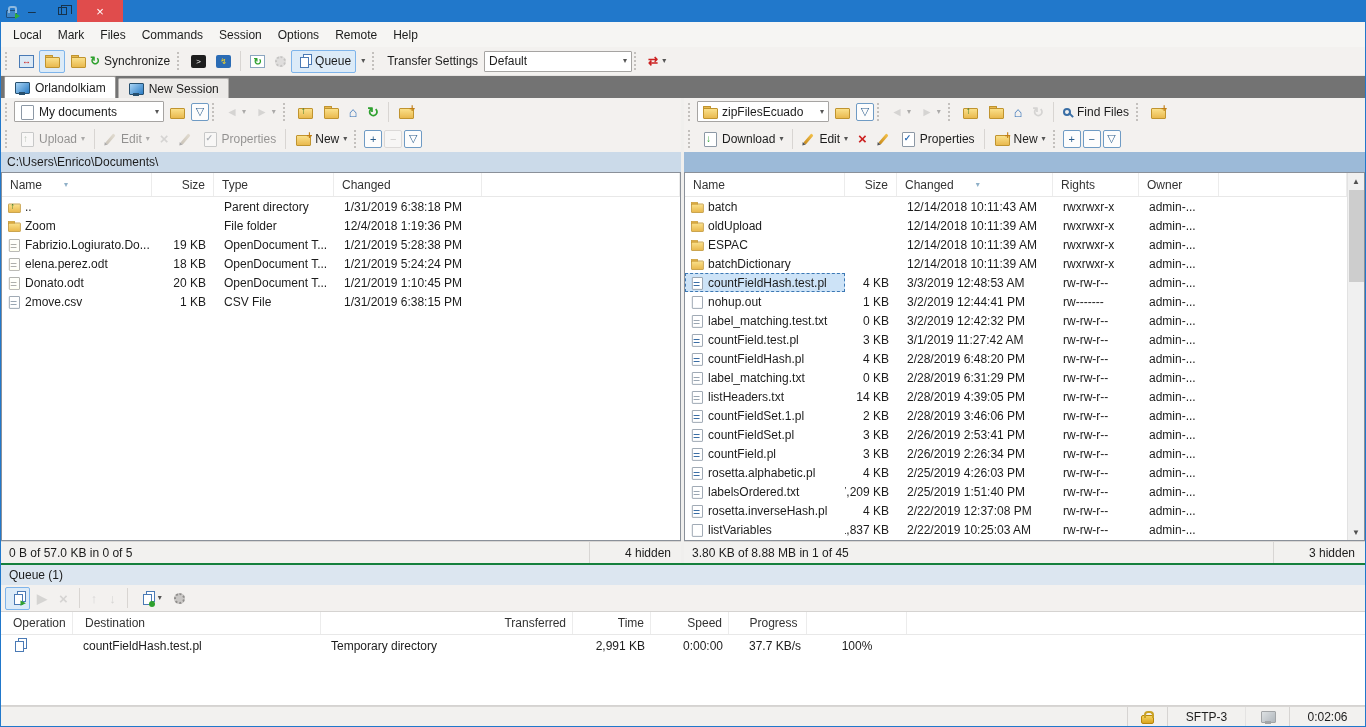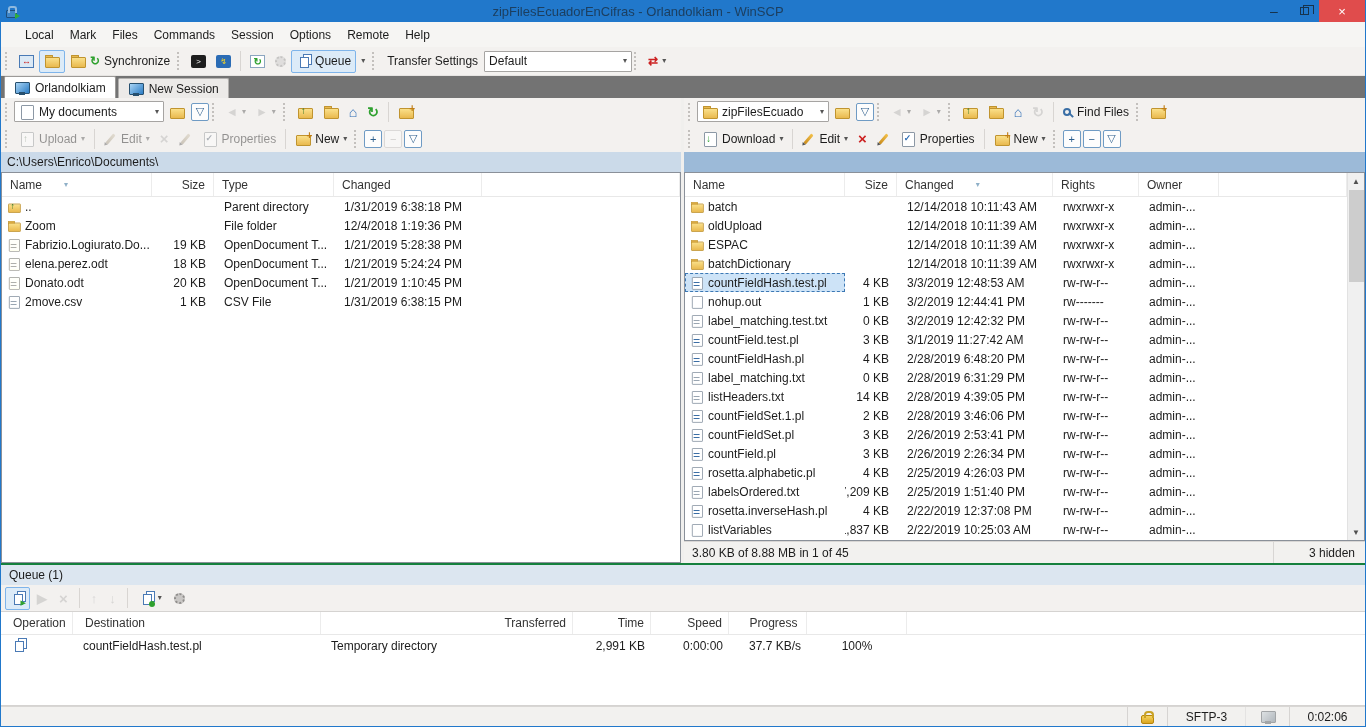--- a/index.html
+++ b/index.html
@@ -9,21 +9,21 @@
 .titlebar{height:22px;background:#2178cb;display:flex;align-items:center;padding-left:5px;flex:none}
 .title{flex:1;text-align:center;color:#1c3f60;font-size:13px}
 .win-btn{width:30px;height:22px;display:flex;align-items:center;justify-content:center;color:#16334d;font-size:14px}
 .win-btn.close{width:46px;background:#e04c4c;color:#fff;font-size:13px}
 .restore-glyph{width:9px;height:8px;border:1px solid #16334d;position:relative;background:transparent}
 .restore-glyph:before{content:"";position:absolute;top:-3px;left:2px;width:9px;height:8px;border:1px solid #16334d;border-bottom:none}
 .applock{width:11px;height:8px;background:#3f86c9;border:1px solid #1d4e7e;border-radius:1px;position:relative;margin-top:6px}
 .applock:before{content:"";position:absolute;top:-5px;left:1px;width:5px;height:5px;border:2px solid #8fb9df;border-bottom:none;border-radius:3px 3px 0 0}
 .applock:after{content:"";position:absolute;right:-4px;bottom:-2px;width:0;height:0;border-left:5px solid #2fae3a;border-top:3px solid transparent;border-bottom:3px solid transparent}
 
-.menubar{height:25px;background:#f6f5f3;display:flex;align-items:center;padding-left:16px;flex:none}
+.menubar{height:25px;background:#f6f5f3;display:flex;align-items:center;padding-left:4px;flex:none}
 .menu-item{padding:3px 8px;cursor:default}
 
 .toolbar{height:29px;background:#f3f1ef;display:flex;align-items:center;padding-left:2px;flex:none;border-bottom:1px solid #e6e4e2}
 .grip{width:5px;height:18px;border-left:2px dotted #c3c0bd;margin:0 4px 0 2px}
 .vsep{width:1px;height:20px;background:#d8d5d2;margin:0 4px}
 .tbtn{height:23px;display:flex;align-items:center;gap:4px;padding:0 4px;border:1px solid transparent;border-radius:2px;white-space:nowrap}
 .tbtn.toggled{border-color:#7eb4ea;background:#dcebf8}
 .caret{font-size:8px;color:#555;line-height:1}
 .lbl{color:#1c1c1c}
 .dim{opacity:.45;filter:grayscale(.8)}
@@ -110,21 +110,20 @@
 .statusbar .fill{flex:1}
 .sseg{height:100%;display:flex;align-items:center;justify-content:center;border-left:1px solid #d6d4d2;padding:0 10px}
 </style>
 </head>
 <body>
 
 <div class="app">
 
   <div class="titlebar">
     <span class="applock"></span>
-    <div class="title">zipFilesEcuadorEnCifras - Orlandolkiam - WinSCP</div>
     <div class="win-btn">–</div>
     <div class="win-btn">
         <span class="restore-glyph"></span>
       </div>
     <div class="win-btn close">×</div>
   </div>
 
   <div class="menubar">
 
   <span class="menu-item">Local</span>
@@ -344,20 +343,24 @@
               <span class="cell name">
                 <span class="fic ic-txt"></span>
                 <span>2move.csv</span>
               </span>
               <span class="cell r">1 KB</span>
               <span class="cell">CSV File</span>
               <span class="cell">1/31/2019 6:38:15 PM</span>
               <span class="cell"></span>
             </div>
           </div>
+      </div>
+      <div class="pstatus">
+        <span class="main">0 B of 57.0 KB in 0 of 5</span>
+        <span class="segr">4 hidden</span>
       </div>
     </div>
 
     <div class="psep"></div>
 
     <div class="panel right">
       <div class="ptoolbar">
         <span class="grip"></span>
         <span class="combo" style="width:132px">
             <span class="fic ic-folder"></span>

